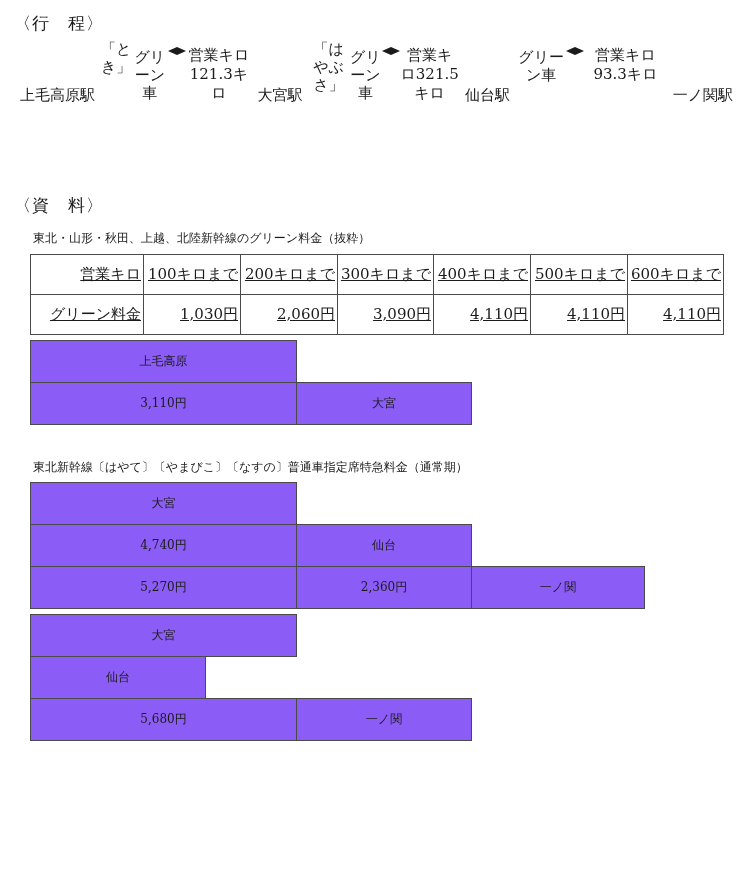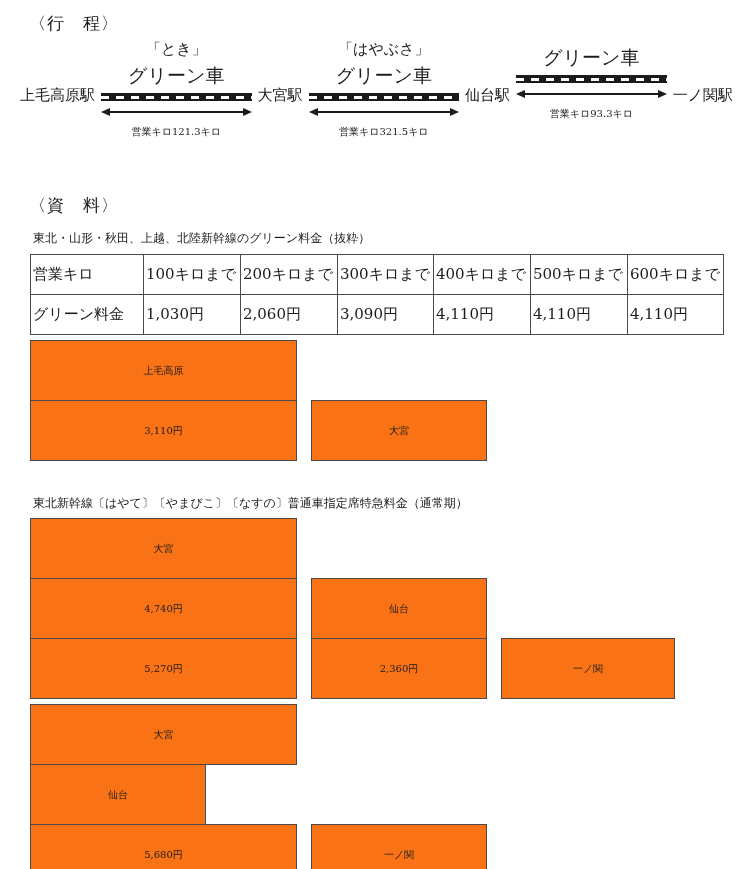--- a/index.html
+++ b/index.html
@@ -7,70 +7,70 @@
   body {
     width:753px; height:869px;
     font-family:"DejaVu Serif","Liberation Serif",serif;
     color:#1b1b1b;
     overflow:hidden;
   }
   .page { width:753px; height:869px; padding-top:12px; position:relative; }
 
   .section-heading {
     font-size:17px; font-weight:normal; letter-spacing:1px;
-    margin-left:29px; height:22px; line-height:22px;
+    margin-left:14px; height:22px; line-height:22px;
   }
 
   
   .diagram { display:flex; align-items:flex-start; padding:0 14px; margin-top:6px; height:96px; }
   .station { white-space:nowrap; font-size:15px; padding:46px 6px 0 6px; line-height:18px; }
-  .segment { flex:1; display:flex; flex-direction:column; min-width:0;justify-content:center; }
+  .segment { flex:1; display:flex; flex-direction:row; min-width:0;justify-content:center; }
   .train-name { text-align:center; font-size:15px; height:18px; line-height:18px; }
-  .car-class  { text-align:center; font-size:19px; height:18px; line-height:18px; margin-top:8px; }
+  .car-class  { text-align:center; font-size:15px; height:18px; line-height:18px; margin-top:8px; }
   .railline {
     height:8px; margin-top:9px;
     background-color:#1a1a1a;
     background-image:repeating-linear-gradient(90deg,#ffffff 0 8px,transparent 8px 15px);
     background-size:100% 3px;
     background-position:0 center;
     background-repeat:no-repeat;
   }
   .arrow { display:flex; align-items:center; margin-top:6px; height:9px; }
   .arrow .shaft { flex:1; height:2px; background:#1a1a1a; }
   .arrow .ah { width:0; height:0; border-top:4px solid transparent; border-bottom:4px solid transparent; }
   .arrow .ah.left  { border-right:9px solid #1a1a1a; }
   .arrow .ah.right { border-left:9px solid #1a1a1a; }
-  .distance { text-align:center; font-size:10px; height:19px; line-height:19px; margin-top:6px; }
+  .distance { text-align:center; font-size:15px; height:19px; line-height:19px; margin-top:6px; }
 
   
   .tbl-title { font-size:12px; margin-left:33px; height:19px; line-height:19px; white-space:nowrap; }
   .mt-materials { margin-top:58px; }
   .mt-t1 { margin-top:13px; }
   .mt-t2 { margin-top:37px; }
   .mt-t3 { margin-top:33px; }
   .mt-t4 { margin-top:41px; }
 
   
   table.green {
     border-collapse:collapse; table-layout:fixed;
     margin:6px 0 0 30px; width:693px;
   }
   table.green td {
-    border:1px solid #4a4a4a; text-align:left; vertical-align:middle;
-    font-size:15px; height:40px; padding:8px 2px;
+    border:1px solid #4a4a4a; text-align:right; vertical-align:middle;
+    font-size:15px; height:40px; padding:8px 2px;text-decoration:underline;
   }
 
   
   .stair { margin:5px 0 0 30px; }
   .srow { display:flex; }
-  .srow + .srow { margin-top:-1px;gap:15px; }
+  .srow + .srow { margin-top:-1px; }
   .scell {
-    border:1px solid #4a4a4a; height:61px;
+    border:1px solid #4a4a4a; height:43px;
     display:flex; align-items:center; justify-content:center;
-    font-size:10px; background:#f97316;
+    font-size:12px; background:#8b5cf6;
   }
   .scell + .scell { margin-left:-1px; }
   .c1 { width:267px; }
   .c2 { width:176px; }
   .c3 { width:174px; }
 </style>
 </head>
 <body>
 
 <div class="page">

